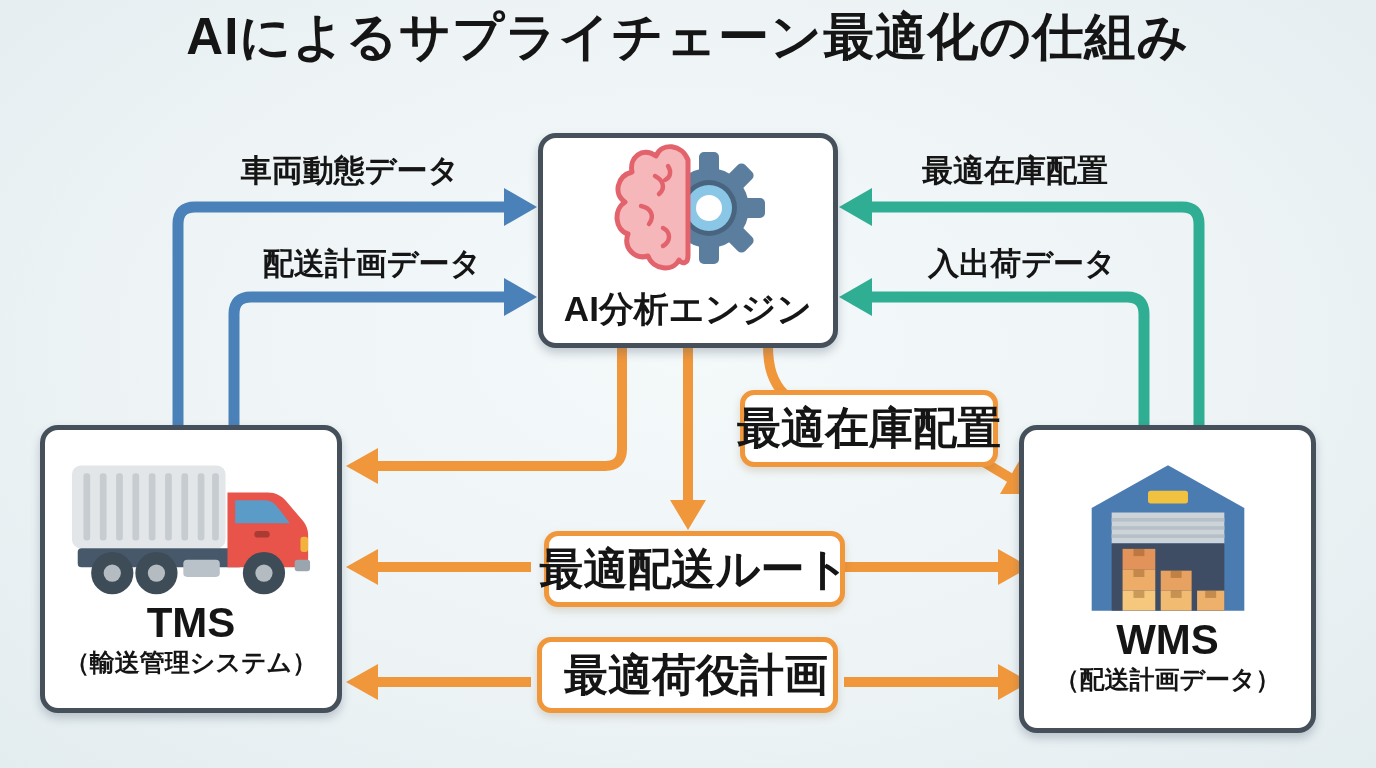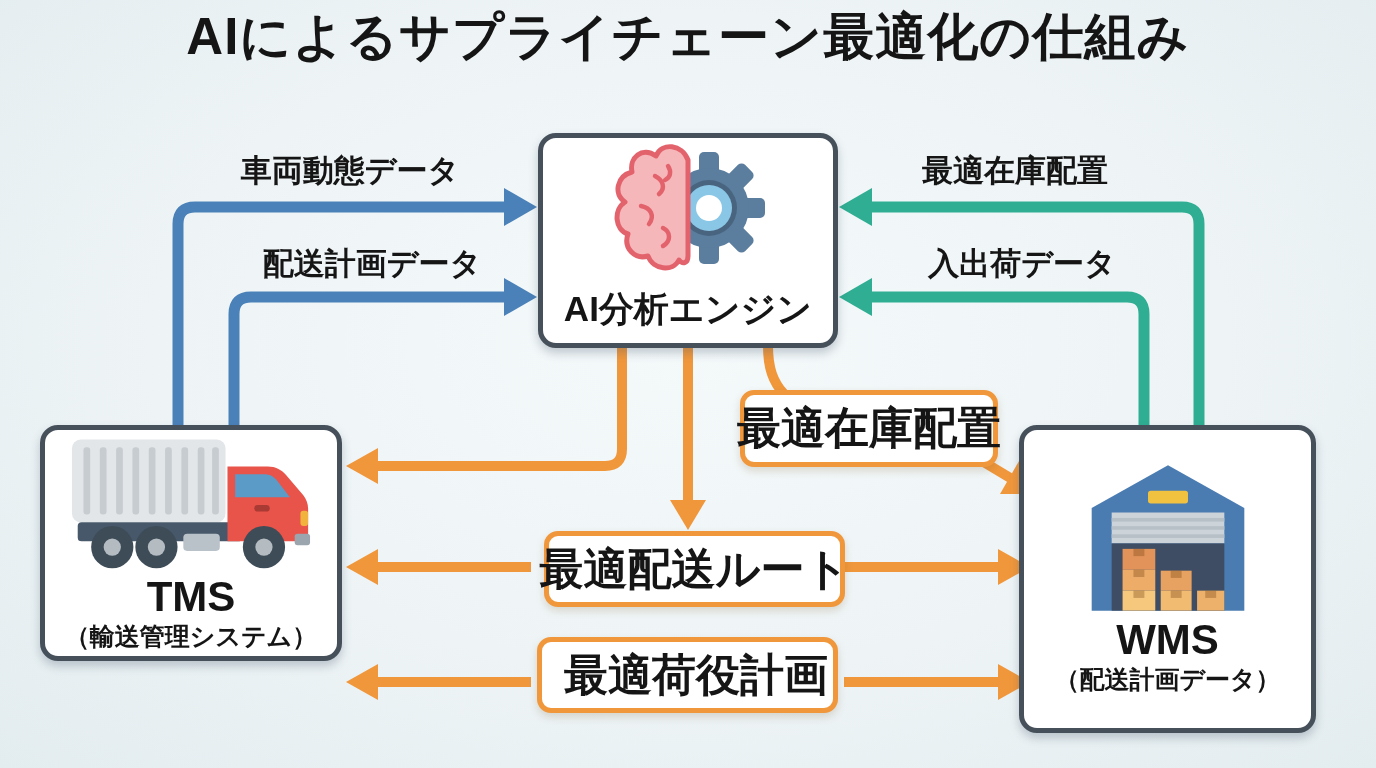--- a/index.html
+++ b/index.html
@@ -35,21 +35,21 @@
   .node{
     position:absolute;z-index:2;background:var(--boxbg);
     border:5px solid var(--border);border-radius:18px;
     box-shadow:0 5px 10px rgba(60,80,100,.28);
     display:flex;flex-direction:column;align-items:center;justify-content:center;
   }
   .node .node-label{font-size:35px;font-weight:800;color:var(--text);white-space:nowrap;}
   .node .node-acronym{font-size:42px;font-weight:900;color:var(--text);line-height:1.1;}
   .node .node-subtitle{font-size:25px;font-weight:800;color:var(--text);white-space:nowrap;line-height:1.3;}
   .ai-box{left:538px;top:133px;width:300px;height:215px;padding:1px 0 14px;}
-  .tms-box{left:40px;top:425px;width:302px;height:236px;padding:14px 0 18px;}
+  .tms-box{left:40px;top:425px;width:302px;height:288px;padding:14px 0 18px;}
   .wms-box{left:1019px;top:425px;width:297px;height:308px;padding:14px 0 18px;}
   .out-box{
     position:absolute;z-index:2;background:var(--boxbg);
     border:5px solid var(--orange);border-radius:14px;
     box-shadow:0 4px 8px rgba(120,90,40,.2);
     display:flex;align-items:center;justify-content:center;
     font-size:44px;font-weight:800;color:var(--text);white-space:nowrap;
   }
   .out-inventory{left:740px;top:390px;width:258px;height:77px;}
   .out-route{left:537px;top:531px;width:301px;height:76px;margin-left:7px;}

